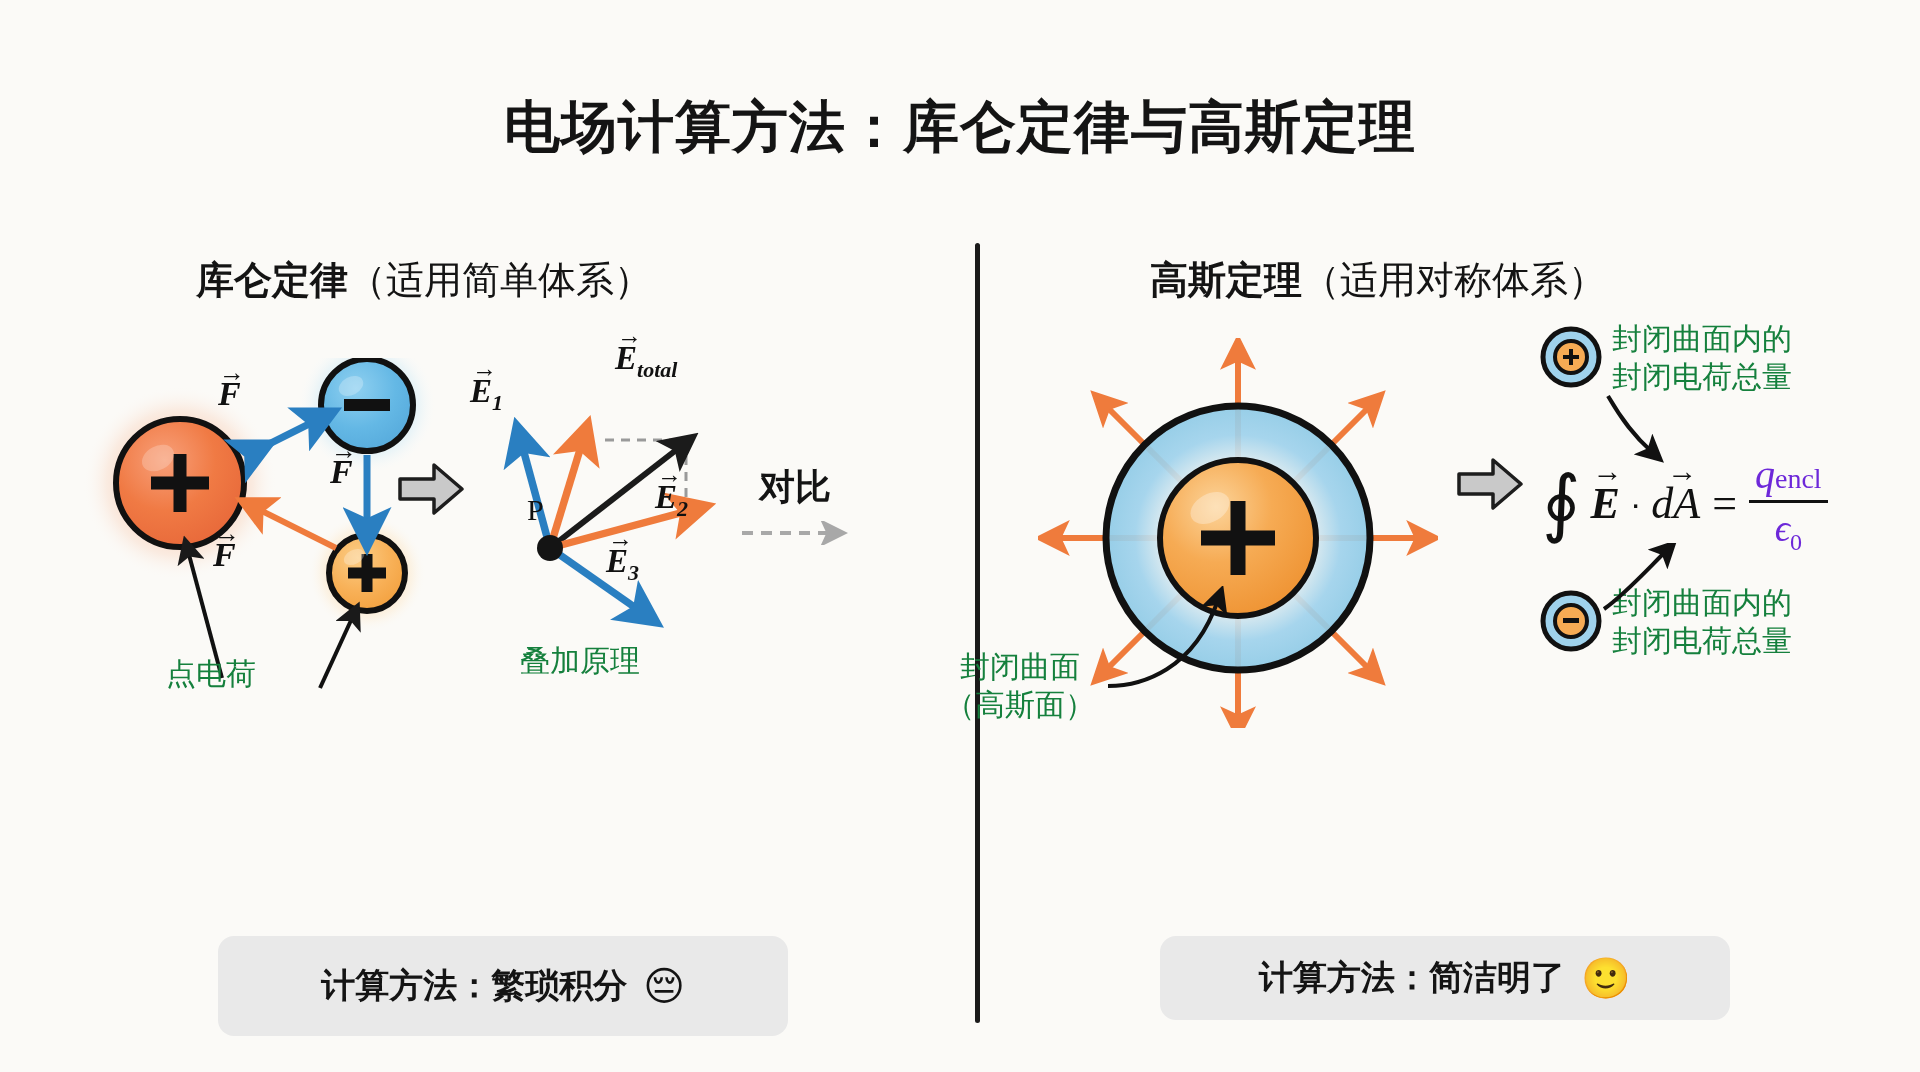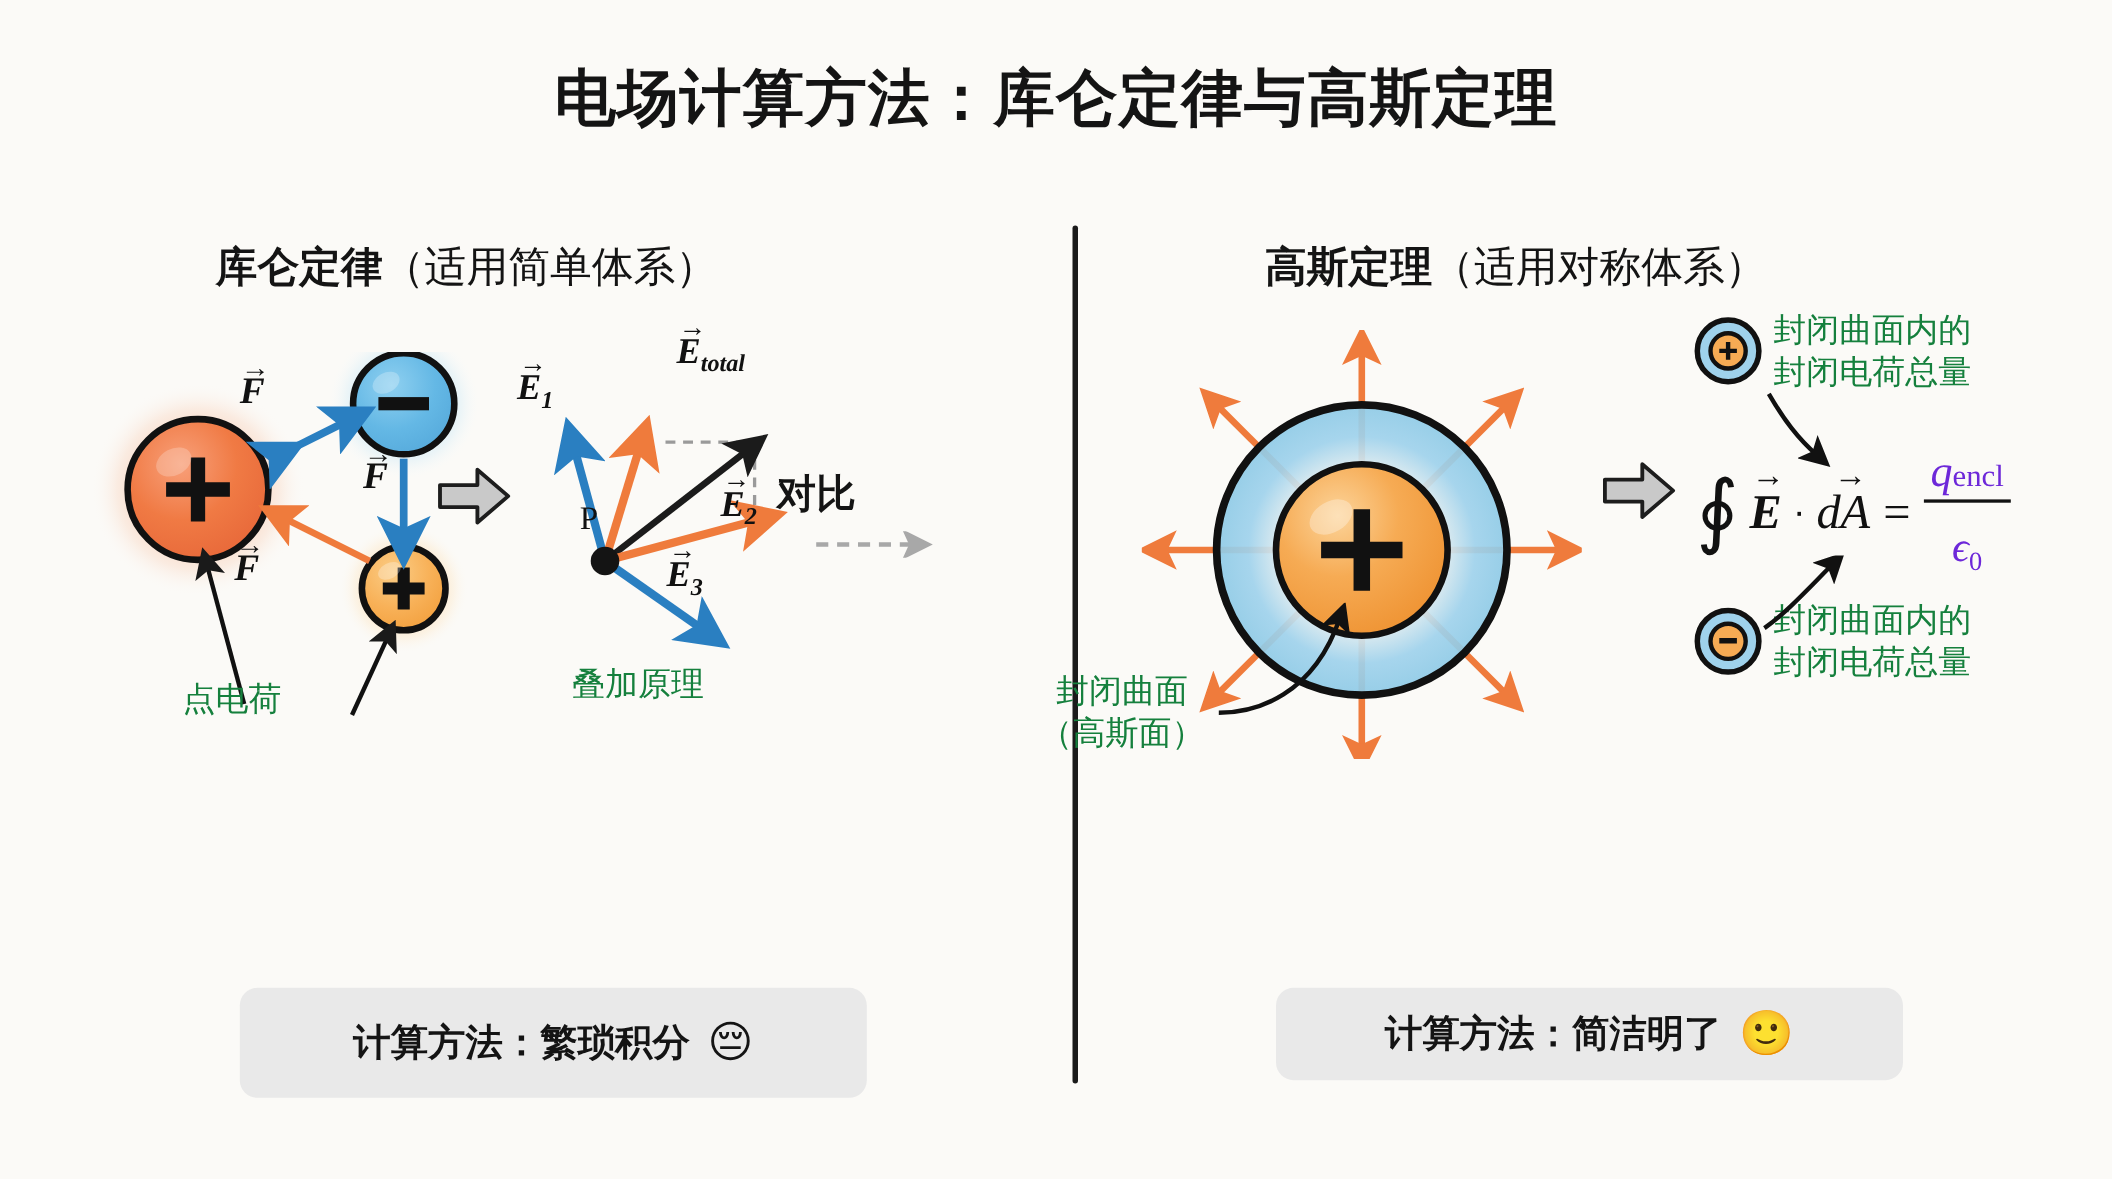--- a/index.html
+++ b/index.html
@@ -2,21 +2,21 @@
 <html><head>
 <meta charset="utf-8">
 <style>
   html,body{margin:0;padding:0;}
   body{
     width:1920px;height:1072px;
     background:#fbfaf7;
     font-family:"Liberation Sans","DejaVu Sans",sans-serif;
     overflow:hidden;position:relative;
   }
-  #stage{position:absolute;inset:0;}
+  #stage{position:absolute;inset:0;margin-top:38px;}
   .abs{position:absolute;}
 
   .title{
     left:0;right:0;top:52px;text-align:center;
     font-size:56px;font-weight:bold;color:#141414;letter-spacing:1px;
   }
 
   .sec-head{font-size:38px;color:#141414;white-space:nowrap;}
   .sec-head b{font-weight:bold;}
   .sec-head span.light{font-weight:normal;}
@@ -214,21 +214,21 @@
   <div class="abs mathlabel" style="left:606px;top:505px;font-size:33px;">
     <span style="position:relative;">
       <span style="position:absolute;left:2px;top:-18px;font-size:25px;font-style:normal;">→</span>
       <span>E</span></span><sub style="font-size:22px;font-style:italic;">3</sub>
   </div>
 
   <div class="abs mathlabel" style="left:527px;top:455px;font-size:30px;font-style:normal;font-weight:normal;">P</div>
 
   <div class="abs caption" style="left:520px;top:604px;">叠加原理</div>
 
-  <div class="abs cmp-label" style="left:706px;top:425px;">对比</div>
+  <div class="abs cmp-label" style="left:759px;top:425px;">对比</div>
   <div class="abs" style="left:740px;top:483px;">
     <svg width="110" height="24" viewBox="0 0 110 24">
       <defs>
         <marker id="mkGrey" markerWidth="7" markerHeight="7" refX="3" refY="3.5" orient="auto">
           <path d="M0,0 L7,3.5 L0,7 L1.6,3.5 Z" fill="#a8a8a8"></path>
         </marker>
       </defs>
       <line x1="2" y1="12" x2="92" y2="12" stroke="#a8a8a8" stroke-width="4" stroke-dasharray="11 8" marker-end="url(#mkGrey)"></line>
     </svg>
   </div>
@@ -305,21 +305,21 @@
     <span class="mathlabel" style="font-size:44px;position:relative;font-weight:normal;">
       <span style="position:absolute;left:16px;top:-24px;font-size:30px;font-style:normal;">→</span>
       <span>dA</span>
     </span>
     <span style="font-family:'Liberation Serif',serif;font-size:44px;margin:0 12px;color:#111;">=</span>
     <span style="display:inline-block;text-align:center;font-family:'Liberation Serif',serif;color:#6d28d9;">
       <span style="display:block;font-size:40px;padding:0 6px 2px;">
         <i>q</i><span style="font-size:28px;font-style:normal;">encl</span>
       </span>
       <span style="display:block;height:3px;background:#111;"></span>
-      <span style="display:block;font-size:38px;padding-top:19px;">
+      <span style="display:block;font-size:38px;padding-top:3px;">
         <i>ϵ</i><sub style="font-size:24px;font-style:normal;">0</sub>
       </span>
     </span>
   </div>
 
   <div class="abs" style="left:1540px;top:288px;">
     <svg width="62" height="62" viewBox="0 0 62 62">
       <circle cx="31" cy="31" r="28" fill="#9fd2ec" stroke="#111" stroke-width="5"></circle>
       <circle cx="31" cy="31" r="16" fill="#f6ab54" stroke="#111" stroke-width="4"></circle>
       <path d="M31 23 L31 39 M23 31 L39 31" stroke="#111" stroke-width="4"></path>

